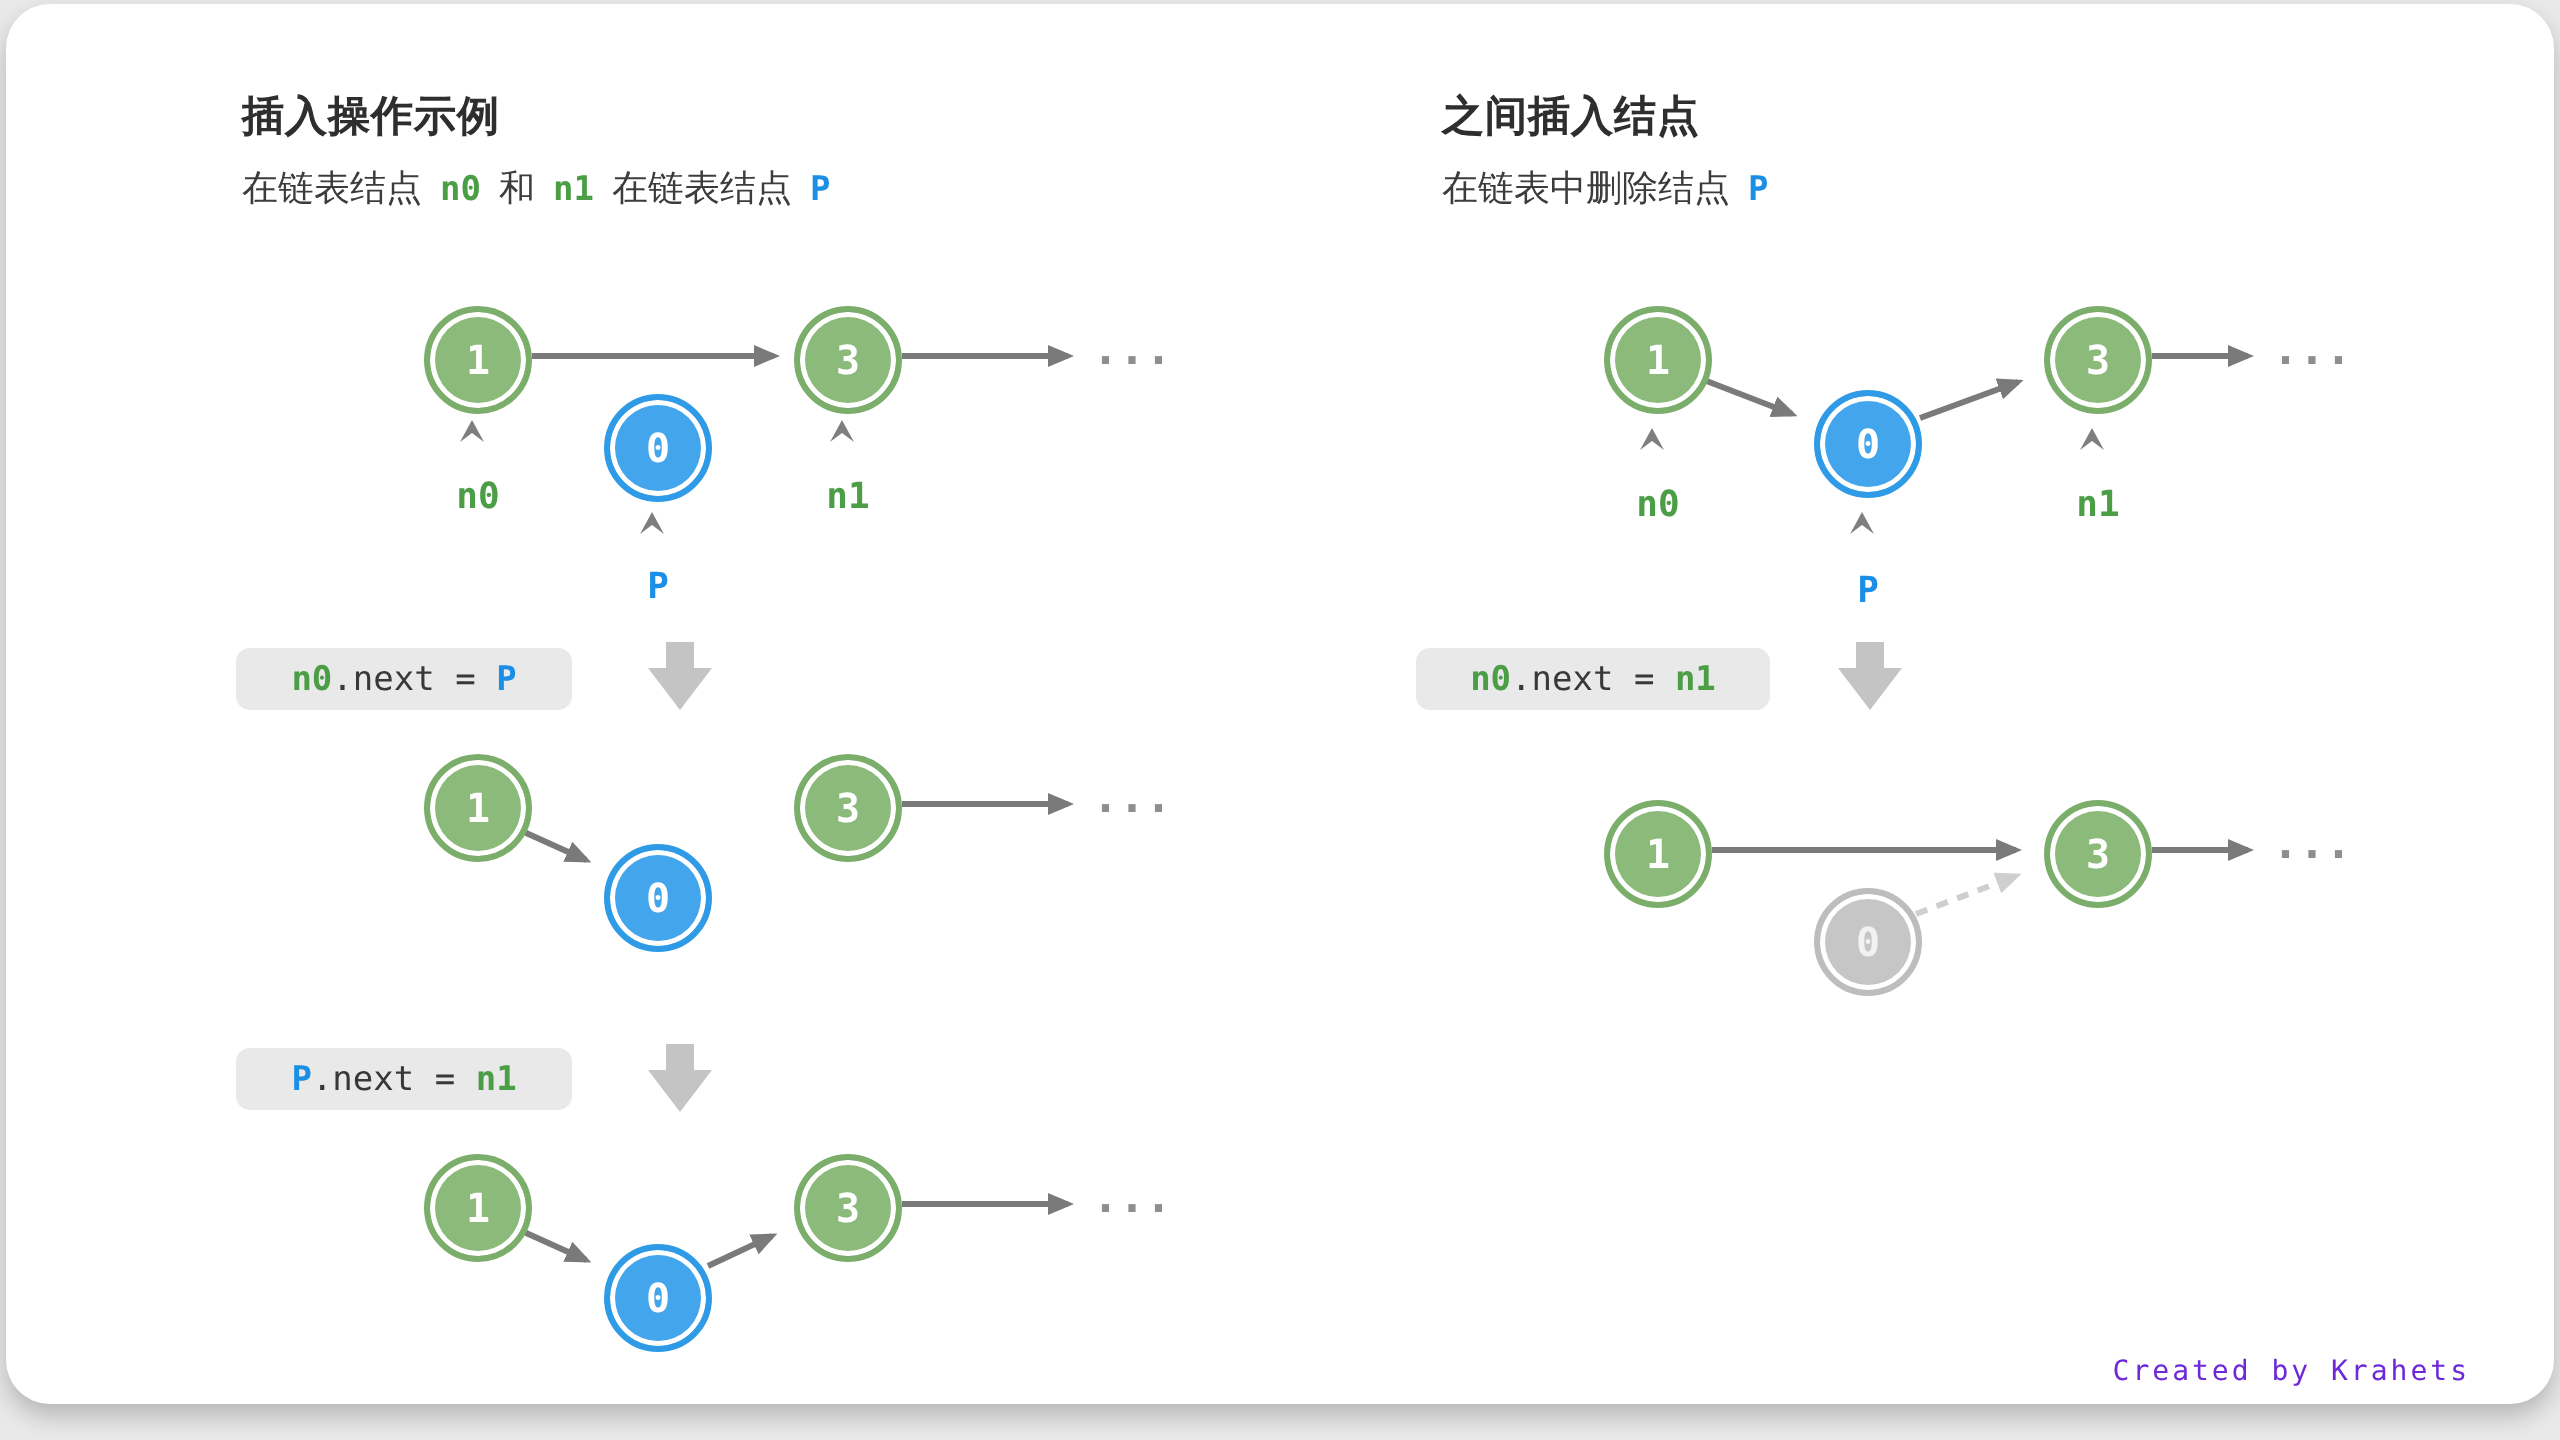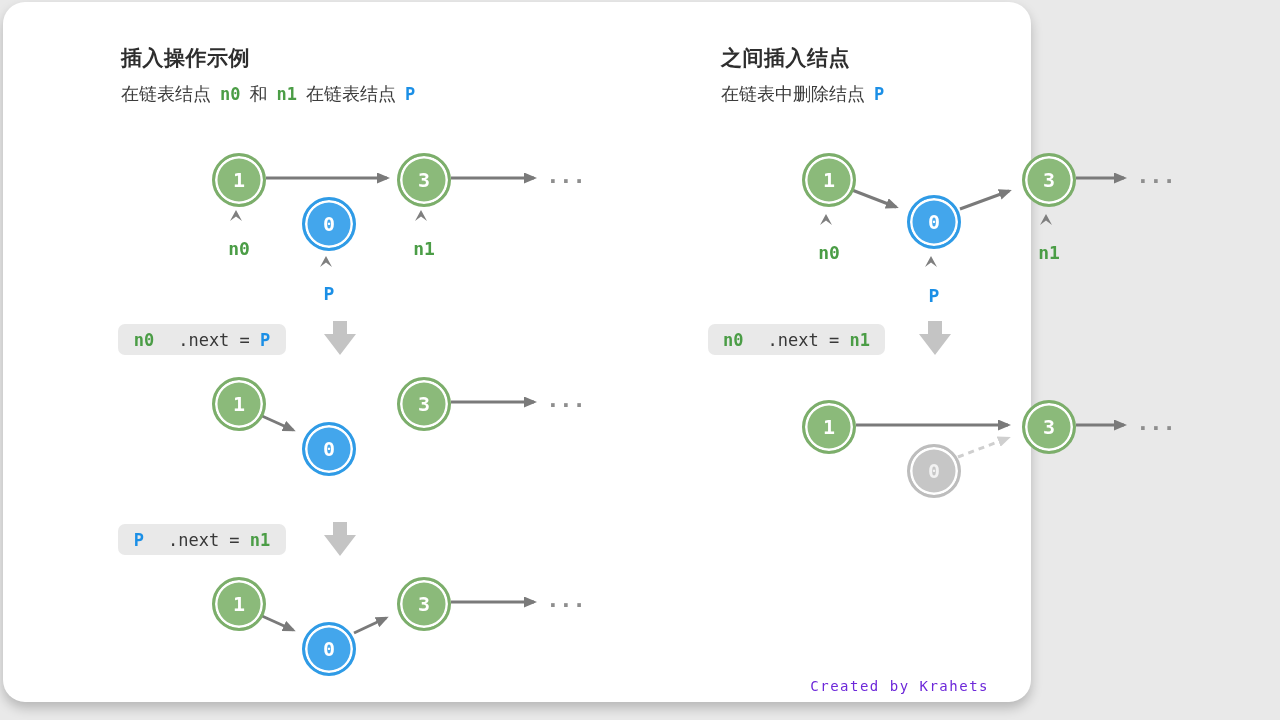--- a/index.html
+++ b/index.html
@@ -1,17 +1,17 @@
 <!DOCTYPE html>
 <html><head>
 <meta charset="utf-8">
 <style>
   html,body{margin:0;padding:0;width:1280px;height:720px;overflow:hidden;
     background:#e9e9e9;font-family:"Liberation Sans","DejaVu Sans",sans-serif;}
-  .card{position:absolute;left:3px;top:2px;width:1028px;height:700px;
+  .card{position:absolute;left:3px;top:2px;width:1274px;height:700px;
     background:#ffffff;border-radius:22px;box-shadow:0 6px 12px rgba(0,0,0,.22);}
   .abs{position:absolute;}
   .title{font-size:21px;font-weight:bold;color:#2e2e2e;letter-spacing:.5px;}
   .subtitle{display:flex;align-items:baseline;gap:9px;font-size:18px;color:#3c3c3c;}
   .mono{font-family:"DejaVu Sans Mono","Liberation Mono",monospace;}
   .tok-green{color:#4b9d46;font-weight:bold;font-size:17px;}
   .tok-blue{color:#1b8fe6;font-weight:bold;font-size:17px;}
   .node{position:absolute;width:48px;height:48px;border-radius:50%;
     display:flex;align-items:center;justify-content:center;
     box-shadow:inset 0 0 0 2.5px #fff;
@@ -21,21 +21,21 @@
   .node.blue{background:#43a6ec;border:3px solid #2f9be6;}
   .node.ghost{background:#c6c6c6;border:3px solid #bdbdbd;color:#f2f2f2;}
   .nlabel{position:absolute;width:64px;text-align:center;
     font-family:"DejaVu Sans Mono","Liberation Mono",monospace;
     font-size:18px;font-weight:bold;z-index:3;}
   .nlabel.green{color:#4b9d46;}
   .nlabel.blue{color:#1b8fe6;}
   .codebox{position:absolute;height:31px;background:#e9e9e9;border-radius:7px;
     display:flex;align-items:center;justify-content:center;
     font-family:"DejaVu Sans Mono","Liberation Mono",monospace;font-size:17px;z-index:3;}
-  .codebox .mid{color:#383838;white-space:pre;padding-left:24px;}
+  .codebox .mid{color:#383838;white-space:pre;}
   .codebox .lhs,.codebox .rhs{font-weight:bold;white-space:pre;}
   .codebox .g{color:#4b9d46;} .codebox .b{color:#1b8fe6;}
   .dots{position:absolute;width:44px;text-align:center;line-height:1;
     font-family:"DejaVu Sans Mono","Liberation Mono",monospace;
     font-size:22px;font-weight:bold;color:#8e8e8e;z-index:3;}
   .footer{position:absolute;right:42px;top:676px;
     font-family:"DejaVu Sans Mono","Liberation Mono",monospace;
     font-size:14px;letter-spacing:1.5px;color:#6d28d9;z-index:3;}
   svg.layer{position:absolute;left:0;top:0;z-index:2;}
 </style>

